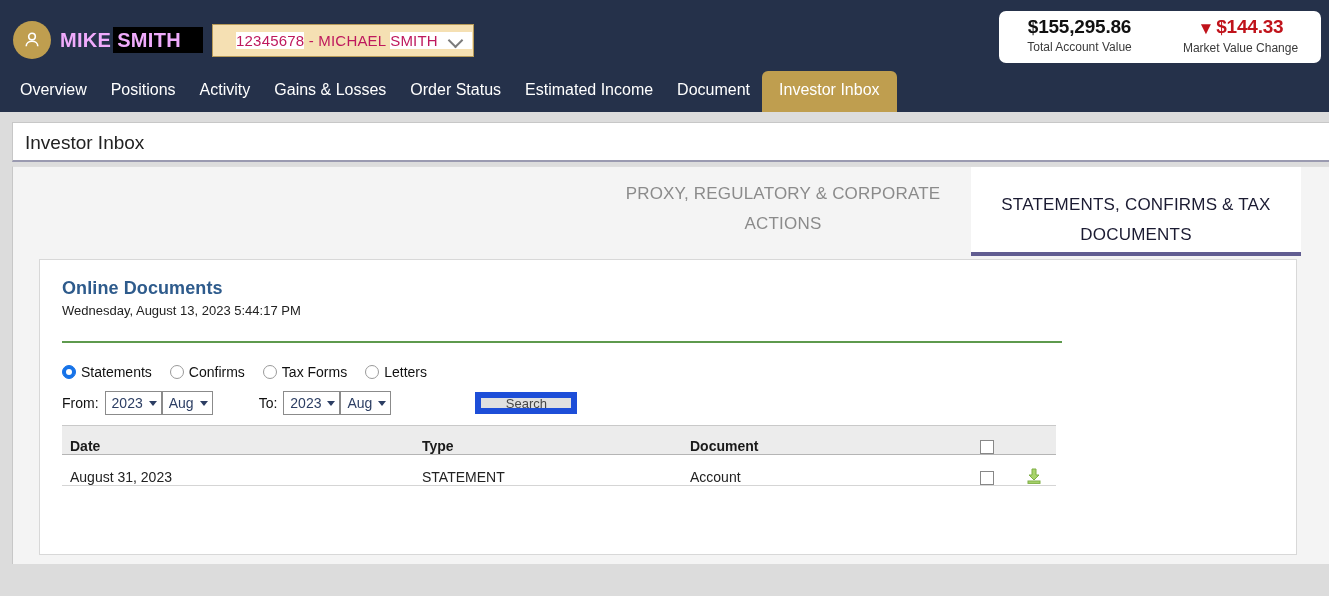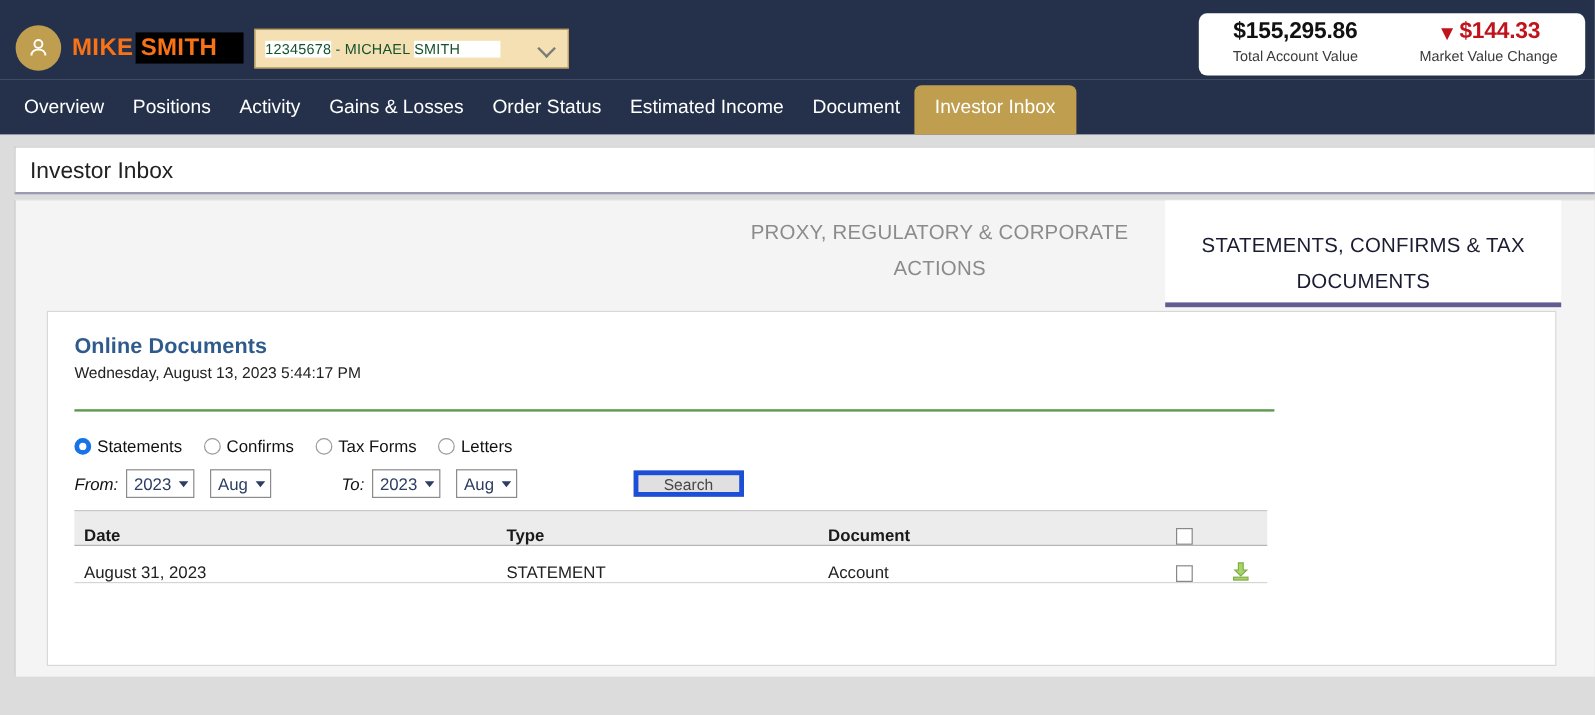--- a/index.html
+++ b/index.html
@@ -19,35 +19,35 @@
   }
   .avatar {
     position: absolute; left: 13px; top: 21px;
     width: 38px; height: 38px; border-radius: 50%;
     background: #bf9e4f;
     display: flex; align-items: center; justify-content: center;
   }
   .avatar svg { display: block; }
   .username {
     position: absolute; left: 60px; top: 29px;
-    font-size: 20px; font-weight: bold; color: #f97316;
+    font-size: 20px; font-weight: bold; color: #f0abfc;
     letter-spacing: .3px; white-space: nowrap;
   }
   .username .redact {
     background: #000000; padding: 2px 22px 2px 4px; margin-left: 2px;
   }
   .acct-select {
     position: absolute; left: 212px; top: 24px;
     width: 262px; height: 33px;
     background: #f5e0b3; border: 1px solid #b79a58;
     display: flex; align-items: center;
   }
   .acct-text {
-    font-size: 12px; color: #14532d; white-space: nowrap;
-    padding-left: 8px; letter-spacing: .2px;
+    font-size: 15px; color: #be185d; white-space: nowrap;
+    padding-left: 23px; letter-spacing: .2px;
   }
   .acct-text .hl { background: #ffffff; }
   .acct-text .hl2 { background: #ffffff; padding-right: 34px; }
   .acct-caret {
     position: absolute; right: 10px; top: 9px;
     width: 13px; height: 13px;
   }
   .acct-caret::after {
     content: ""; position: absolute; left: 0; top: 1px;
     width: 9px; height: 9px;
@@ -167,39 +167,39 @@
   .rdo.on::after {
     content: ""; position: absolute; left: 3px; top: 3px;
     width: 6px; height: 6px; border-radius: 50%; background: #ffffff;
   }
 
   
   .filters {
     margin-top: 11px; display: flex; align-items: center;
     font-size: 14px; color: #111111;
   }
-  .flabel { margin-right: 6px; font-style: italic; }
+  .flabel { margin-right: 6px; }
   .sel {
     border: 1px solid #8b8b8b; background: #ffffff;
     height: 24px; font-size: 14px; color: #2c3e63;
     display: flex; align-items: center;
-    padding: 0 4px 0 6px; margin-right: 13px;
+    padding: 0 4px 0 6px; margin-right: 0;
     font-family: "Liberation Sans", sans-serif;
   }
   .sel .cv { margin-right: 6px; }
   .caret-sm {
     width: 0; height: 0;
     border-left: 4px solid transparent; border-right: 4px solid transparent;
     border-top: 5px solid #2c3e63;
   }
   .gap-to { width: 46px; }
   .searchbtn {
     margin-left: 84px;
-    width: 92px; height: 22px;
-    background: #e0e0e0; border: 4px solid #1d4ed8;
+    width: 102px; height: 22px;
+    background: #e0e0e0; border: 6px solid #1d4ed8;
     font-size: 13px; color: #474747;
     display: flex; align-items: center; justify-content: center;
   }
 
   
   .tbl { margin-top: 10px; width: 994px; }
   .trow { display: flex; align-items: flex-end; height: 30px; }
   .thead {
     background: #ececec; border-top: 1px solid #c9c9c9;
     border-bottom: 1px solid #b5b5b5;

